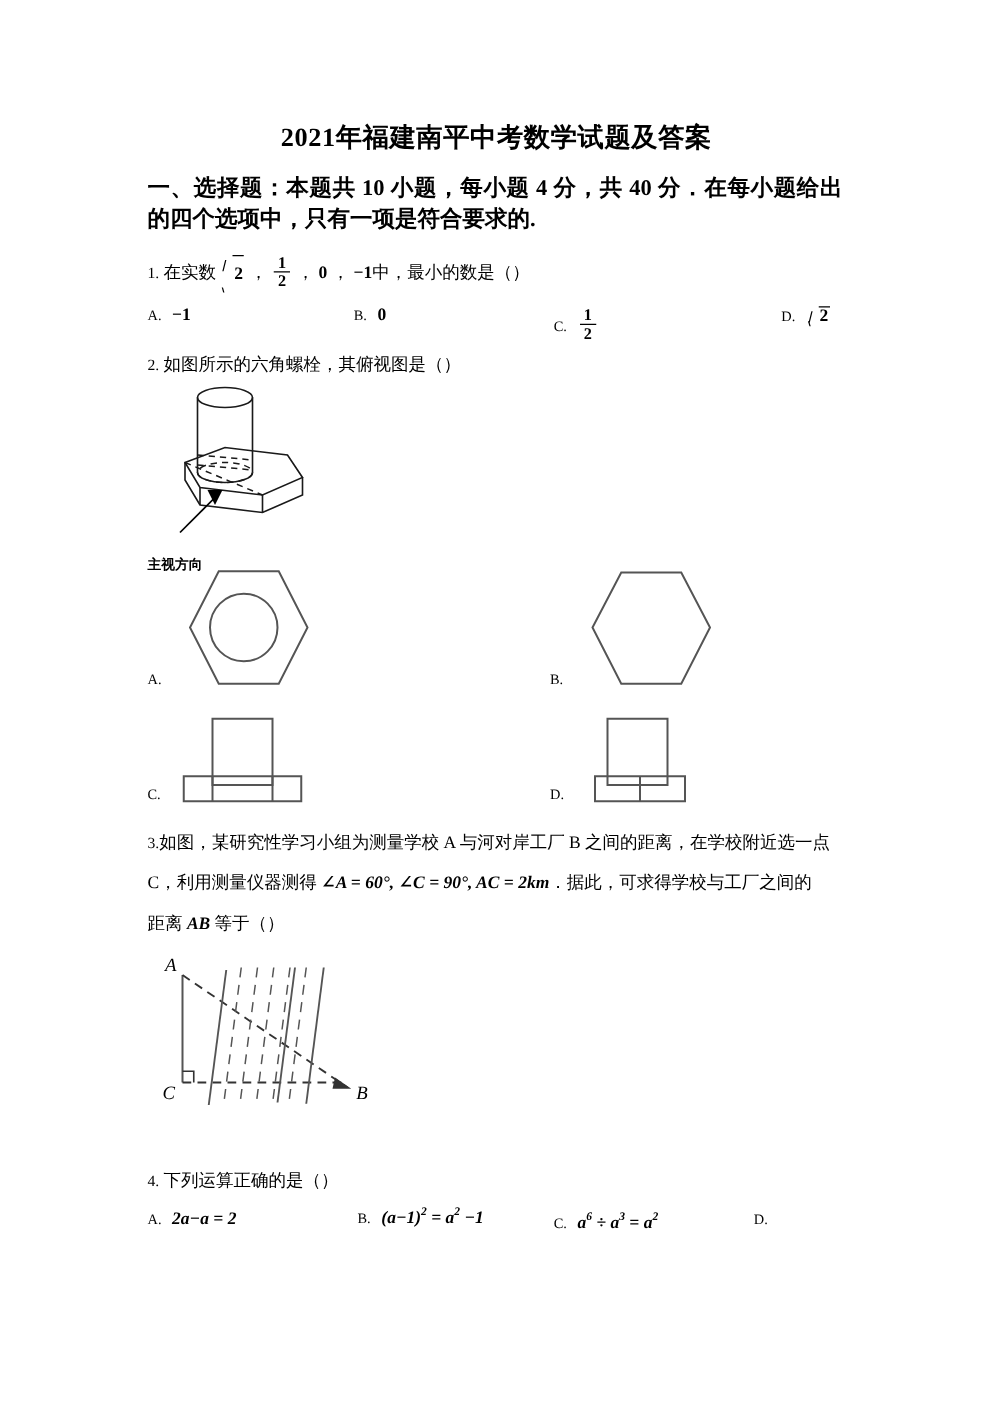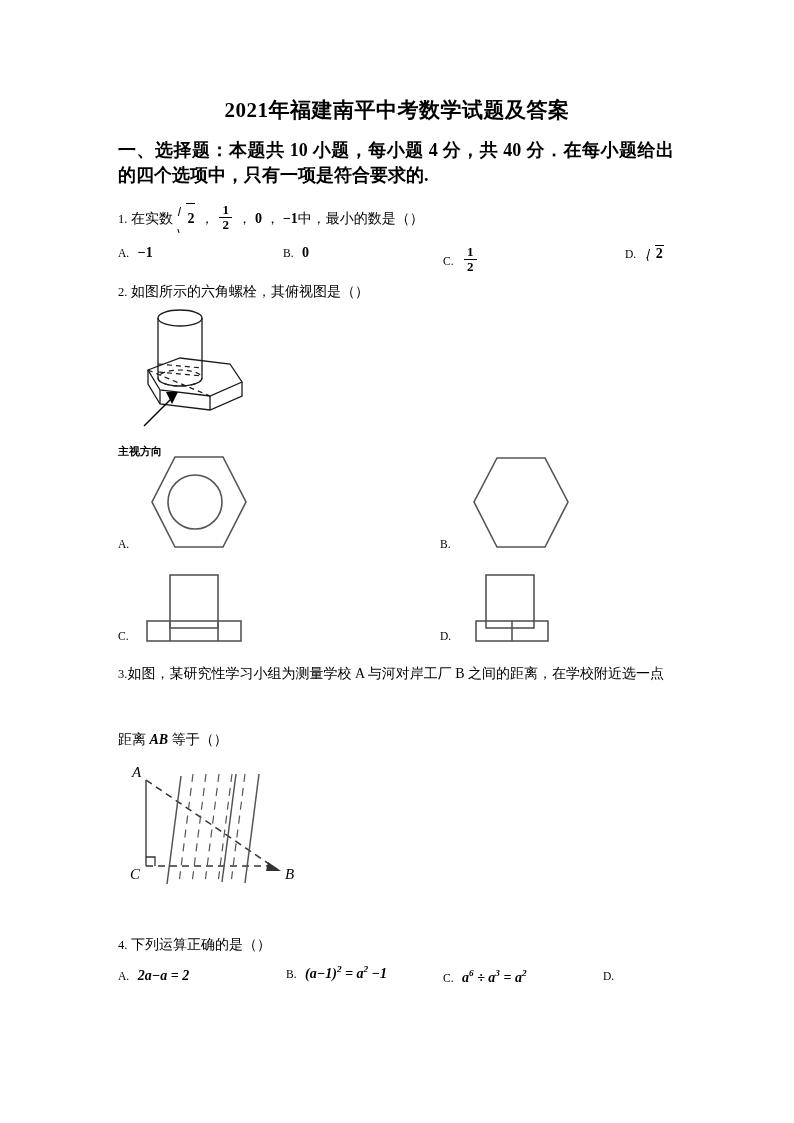--- a/index.html
+++ b/index.html
@@ -244,20 +244,24 @@
       <rect x="18" y="2" width="48" height="53" fill="none" stroke="#555" stroke-width="1.6"></rect>
       <rect x="8" y="48" width="72" height="20" fill="none" stroke="#555" stroke-width="1.6"></rect>
       <path d="M44,48 L44,68" stroke="#555" stroke-width="1.6" fill="none"></path>
     </svg>
   </div>
   <div class="choice-lbl" style="left:440px; top:630px;">D.</div>
 
   <div class="qstem" style="left:118px; top:659px; width:558px;">
     <span class="qnum">3.</span><span class="cn">如图，某研究性学习小组为测量学校 A 与河对岸工厂 B 之间的距离，在学校附近选一点</span>
   </div>
+  <div class="qstem" style="left:118px; top:692px; width:558px;">
+    <span class="cn">C，利用测量仪器测得</span>
+    <span class="mb">∠<span class="mi">A</span> = 60°, ∠<span class="mi">C</span> = 90°, <span class="mi">AC</span> = 2km</span><span class="cn">．据此，可求得学校与工厂之间的</span>
+  </div>
   <div class="qstem" style="left:118px; top:725px; width:558px;">
     <span class="cn">距离</span>
     <span class="mb">AB</span>
     <span class="cn">等于（</span><span class="cn">）</span>
   </div>
 
   <div class="fig-river">
     <svg width="300" height="125" viewBox="0 0 300 125">
 
       <text x="14" y="15" font-family="Liberation Serif, serif" font-size="15" font-style="italic" fill="#000">A</text>

